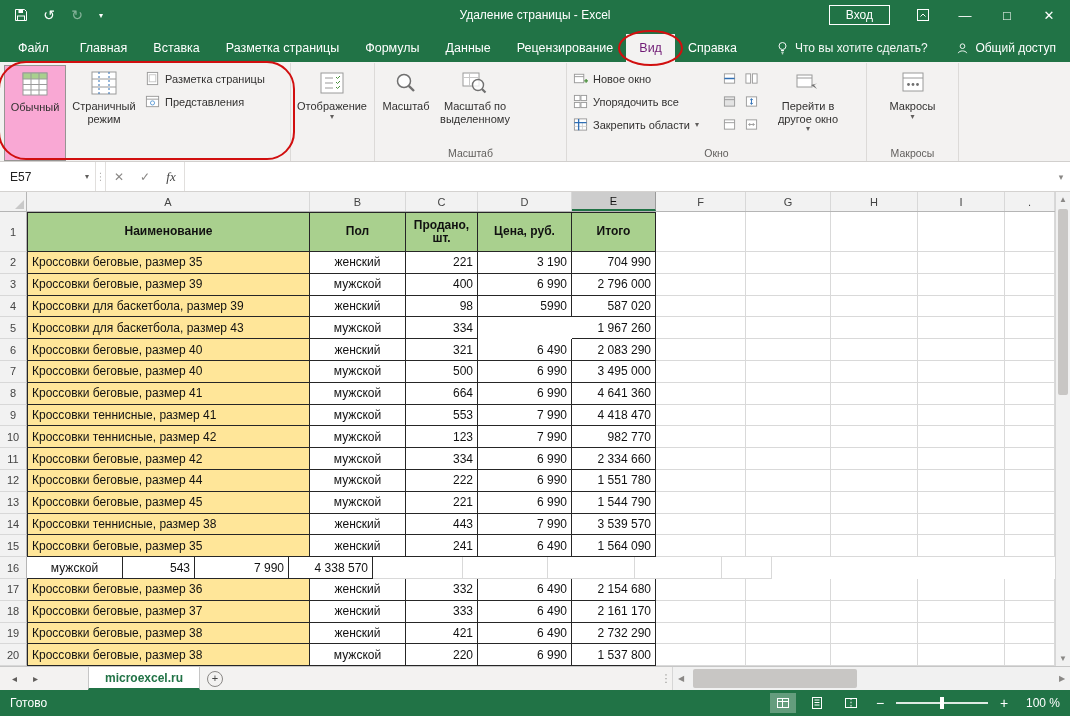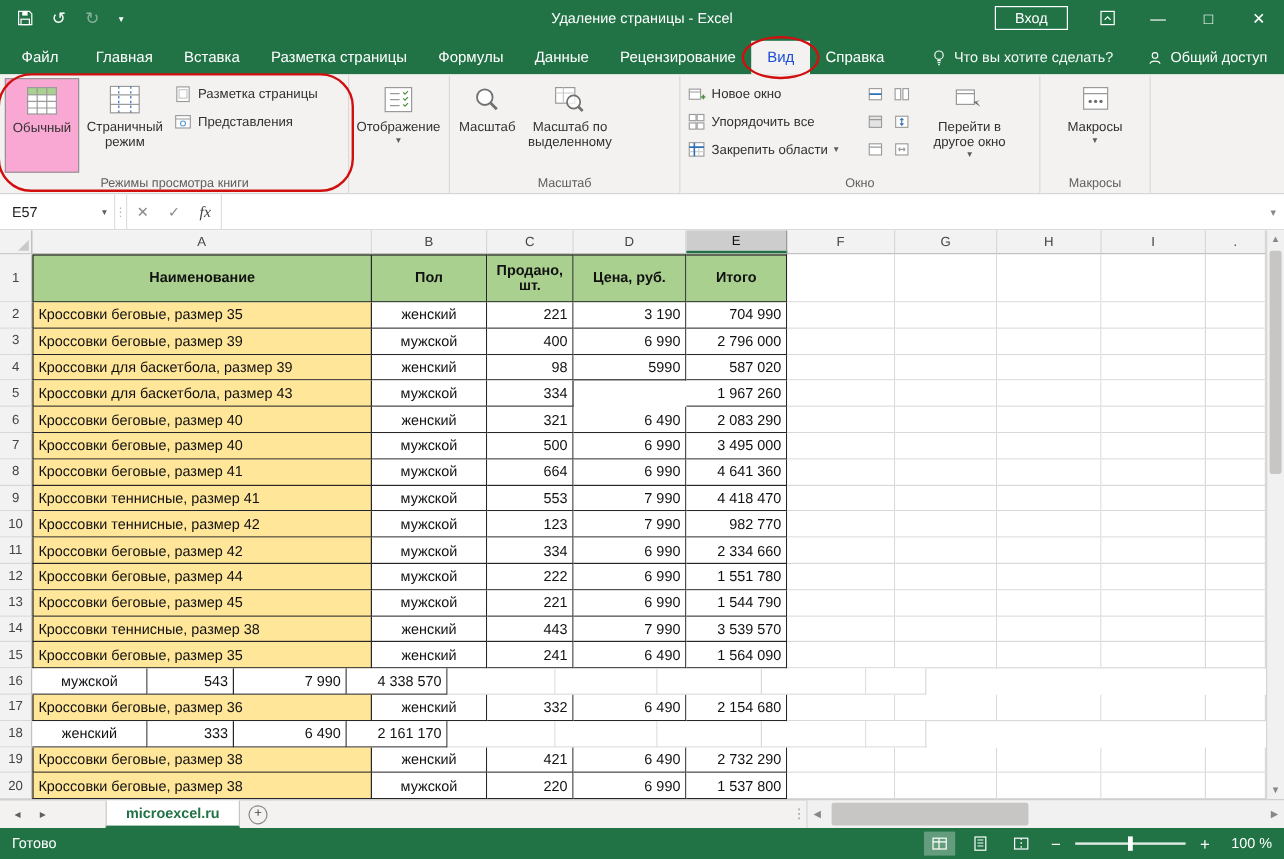--- a/index.html
+++ b/index.html
@@ -14,21 +14,21 @@
   .qbtn.tiny{width:18px;font-size:8px}
   .tb-title{position:absolute;left:50%;transform:translateX(-50%);font-size:12px;white-space:nowrap}
   .tb-right{margin-left:auto;display:flex;align-items:center;height:100%}
   .login{border:1px solid #fff;padding:2px 16px;font-size:12px;margin-right:12px;cursor:default}
   .winbtn{width:42px;height:100%;display:flex;align-items:center;justify-content:center;font-size:13px}
 
   
   .tabrow{flex:0 0 32px;background:#217346;display:flex;align-items:flex-end;color:#fff}
   .tab{padding:7px 13px;font-size:12.5px;position:relative;white-space:nowrap}
   .tab.file{padding:7px 18px}
-  .tab.active{background:#f3f2f1;color:#1d4ed8}
+  .tab.active{background:#f3f2f1;color:#701a75}
   .oval-tab{position:absolute;inset:-4px -8px;border:2.5px solid #d10f0f;border-radius:50%;pointer-events:none;z-index:9}
   .tellme{display:flex;align-items:center;gap:6px;font-size:12px;padding:7px 12px;margin-left:14px;opacity:.95}
   .share{margin-left:auto;display:flex;align-items:center;gap:6px;font-size:12px;padding:7px 14px}
 
   
   .ribbon{flex:0 0 100px;background:#f3f2f1;display:flex;border-bottom:1px solid #d1cfcd;padding:1px 0 0 1px}
   .rgroup{display:flex;flex-direction:column;border-right:1px solid #dcdad8;padding:2px 3px 0;position:relative}
   .rg-content{flex:1;display:flex;align-items:stretch}
   .rg-label{flex:0 0 17px;font-size:10.5px;color:#605e5c;text-align:center;display:flex;align-items:center;justify-content:center;padding:0 4px}
   .bigbtn{display:flex;flex-direction:column;align-items:center;padding:4px 5px 2px;font-size:11px;color:#323130;text-align:center;line-height:1.15}
@@ -211,21 +211,20 @@
           <div class="smallbtn">
             <svg width="15" height="15" viewBox="0 0 16 16">
                 <rect x="1.5" y="2.5" width="13" height="11" fill="#fff" stroke="#9a9a9a"></rect>
                 <path d="M1.5 5.5h13" stroke="#9a9a9a"></path>
                 <circle cx="8" cy="9.5" r="2.2" fill="none" stroke="#5b9bd5"></circle>
               </svg>
             <span>Представления</span>
           </div>
         </div>
       </div>
-      <div class="rg-label">Режимы просмотра книги</div>
     </div>
 
     <div class="rgroup" style="width:84px">
       <div class="rg-content">
         <div class="bigbtn" style="width:76px">
           <span class="ic">
               <svg width="26" height="24" viewBox="0 0 26 24">
                 <rect x="2" y="2" width="22" height="20" fill="#fff" stroke="#9a9a9a"></rect>
                 <path d="M6 7h8M6 12h8M6 17h8" stroke="#9a9a9a"></path>
                 <path d="M17 6l1.5 1.5L21 5M17 11l1.5 1.5L21 10M17 16l1.5 1.5L21 15" stroke="#4a8f3c" fill="none"></path>
@@ -622,20 +621,21 @@
               <div class="cell tbl cr" style="width: 94px;">6 490</div>
               <div class="cell tbl cr" style="width: 84px;">2 154 680</div>
               <div class="cell plain" style="width: 90px;"></div>
               <div class="cell plain" style="width: 85px;"></div>
               <div class="cell plain" style="width: 87px;"></div>
               <div class="cell plain" style="width: 87px;"></div>
               <div class="cell plain" style="width: 50px;"></div>
             </div>
             <div class="grow">
               <div class="rownum">18</div>
+              <div class="cell tbl ca first" style="width: 283px;">Кроссовки беговые, размер 37</div>
               <div class="cell tbl cc" style="width: 96px;">женский</div>
               <div class="cell tbl cr" style="width: 72px;">333</div>
               <div class="cell tbl cr" style="width: 94px;">6 490</div>
               <div class="cell tbl cr" style="width: 84px;">2 161 170</div>
               <div class="cell plain" style="width: 90px;"></div>
               <div class="cell plain" style="width: 85px;"></div>
               <div class="cell plain" style="width: 87px;"></div>
               <div class="cell plain" style="width: 87px;"></div>
               <div class="cell plain" style="width: 50px;"></div>
             </div>

